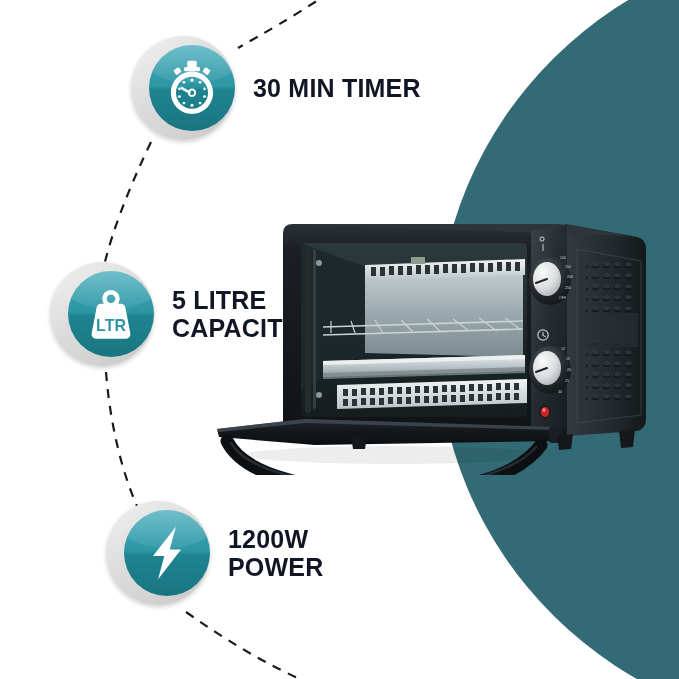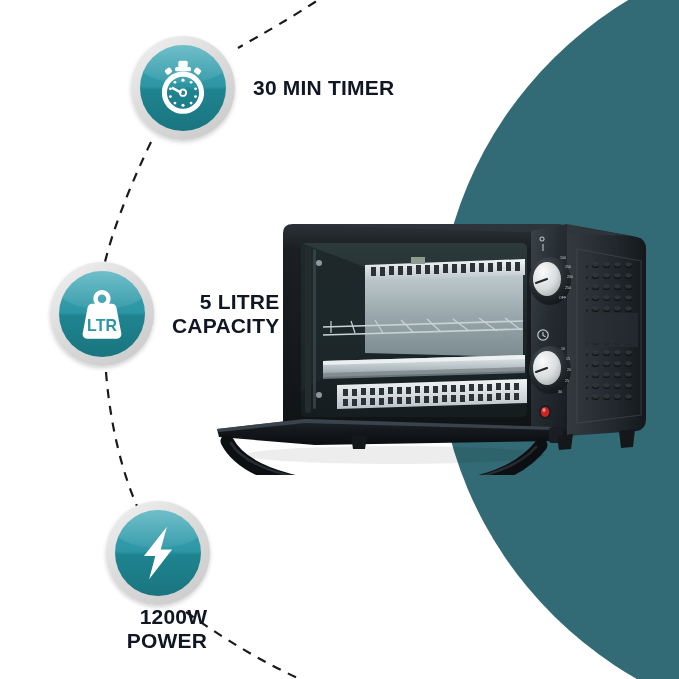--- a/index.html
+++ b/index.html
@@ -44,21 +44,21 @@
   .badge {
     position: relative;
     width: 104px;
     height: 104px;
     border-radius: 50%;
     background: linear-gradient(145deg,#f2f2f2 0%, #dcdcdc 45%, #c9c9c9 100%);
     box-shadow: 0 2px 4px rgba(0,0,0,0.18);
     flex: 0 0 auto;
     display: flex;
     align-items: center;
-    justify-content: center;
+    justify-content: flex-end;
   }
   .badge-inner {
     position: relative;
     width: 86px;
     height: 86px;
     border-radius: 50%;
     background: linear-gradient(180deg, #3fa9b8 0%, #2d96a4 48%, #1f8490 52%, #19757f 100%);
     overflow: hidden;
     display: flex;
     align-items: center;
@@ -78,30 +78,29 @@
     position: relative;
     z-index: 2;
     width: 60px;
     height: 60px;
     display: block;
   }
   .feature-label {
     margin-left: 18px;
     color: #101624;
     font-weight: bold;
-    font-size: 21px;
+    font-size: 25px;
     line-height: 1.12;
     letter-spacing: 0.2px;
     white-space: pre-line;
-    text-align: right;
   }
 
   #feat-timer    { left: 131px; top: 36px; }
   #feat-capacity { left: 50px;  top: 262px; }
-  #feat-power    { left: 106px; top: 501px; flex-direction: column; }
+  #feat-power    { left: 106px; top: 501px; }
 
   
   .oven-wrap {
     position: absolute;
     left: 205px;
     top: 205px;
     width: 470px;
     height: 270px;
   }
   .oven-svg { display: block; }

